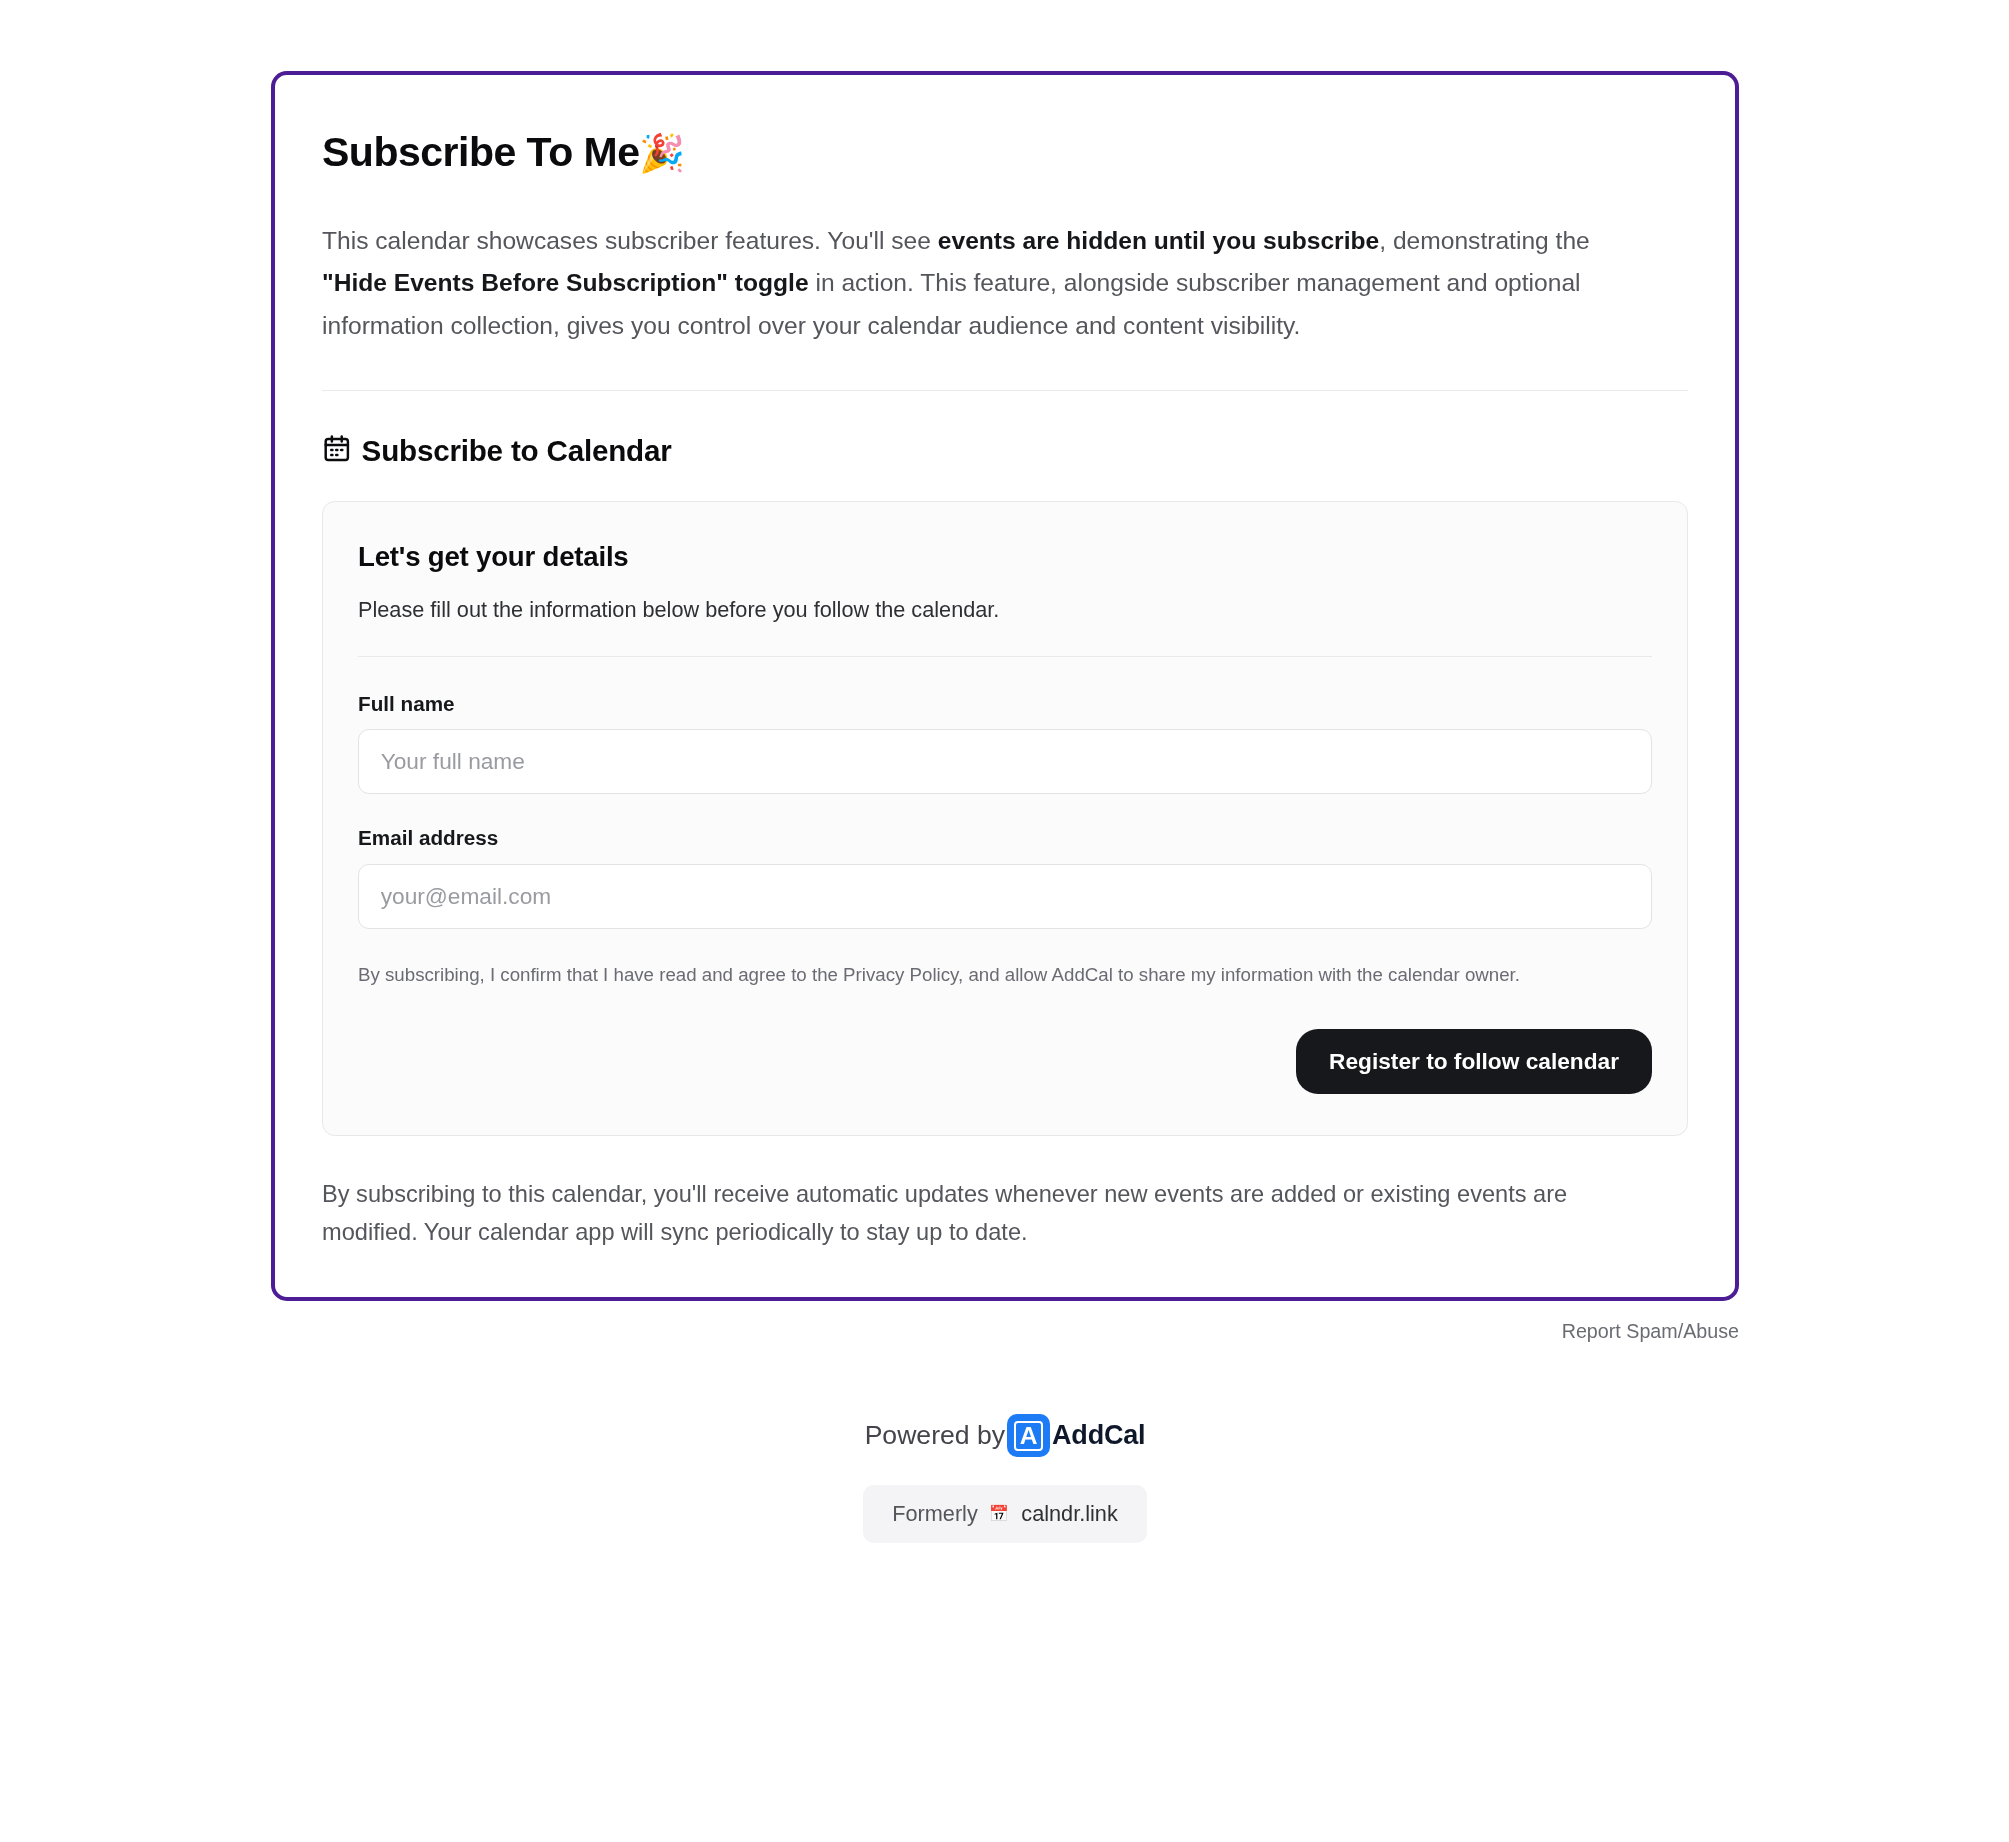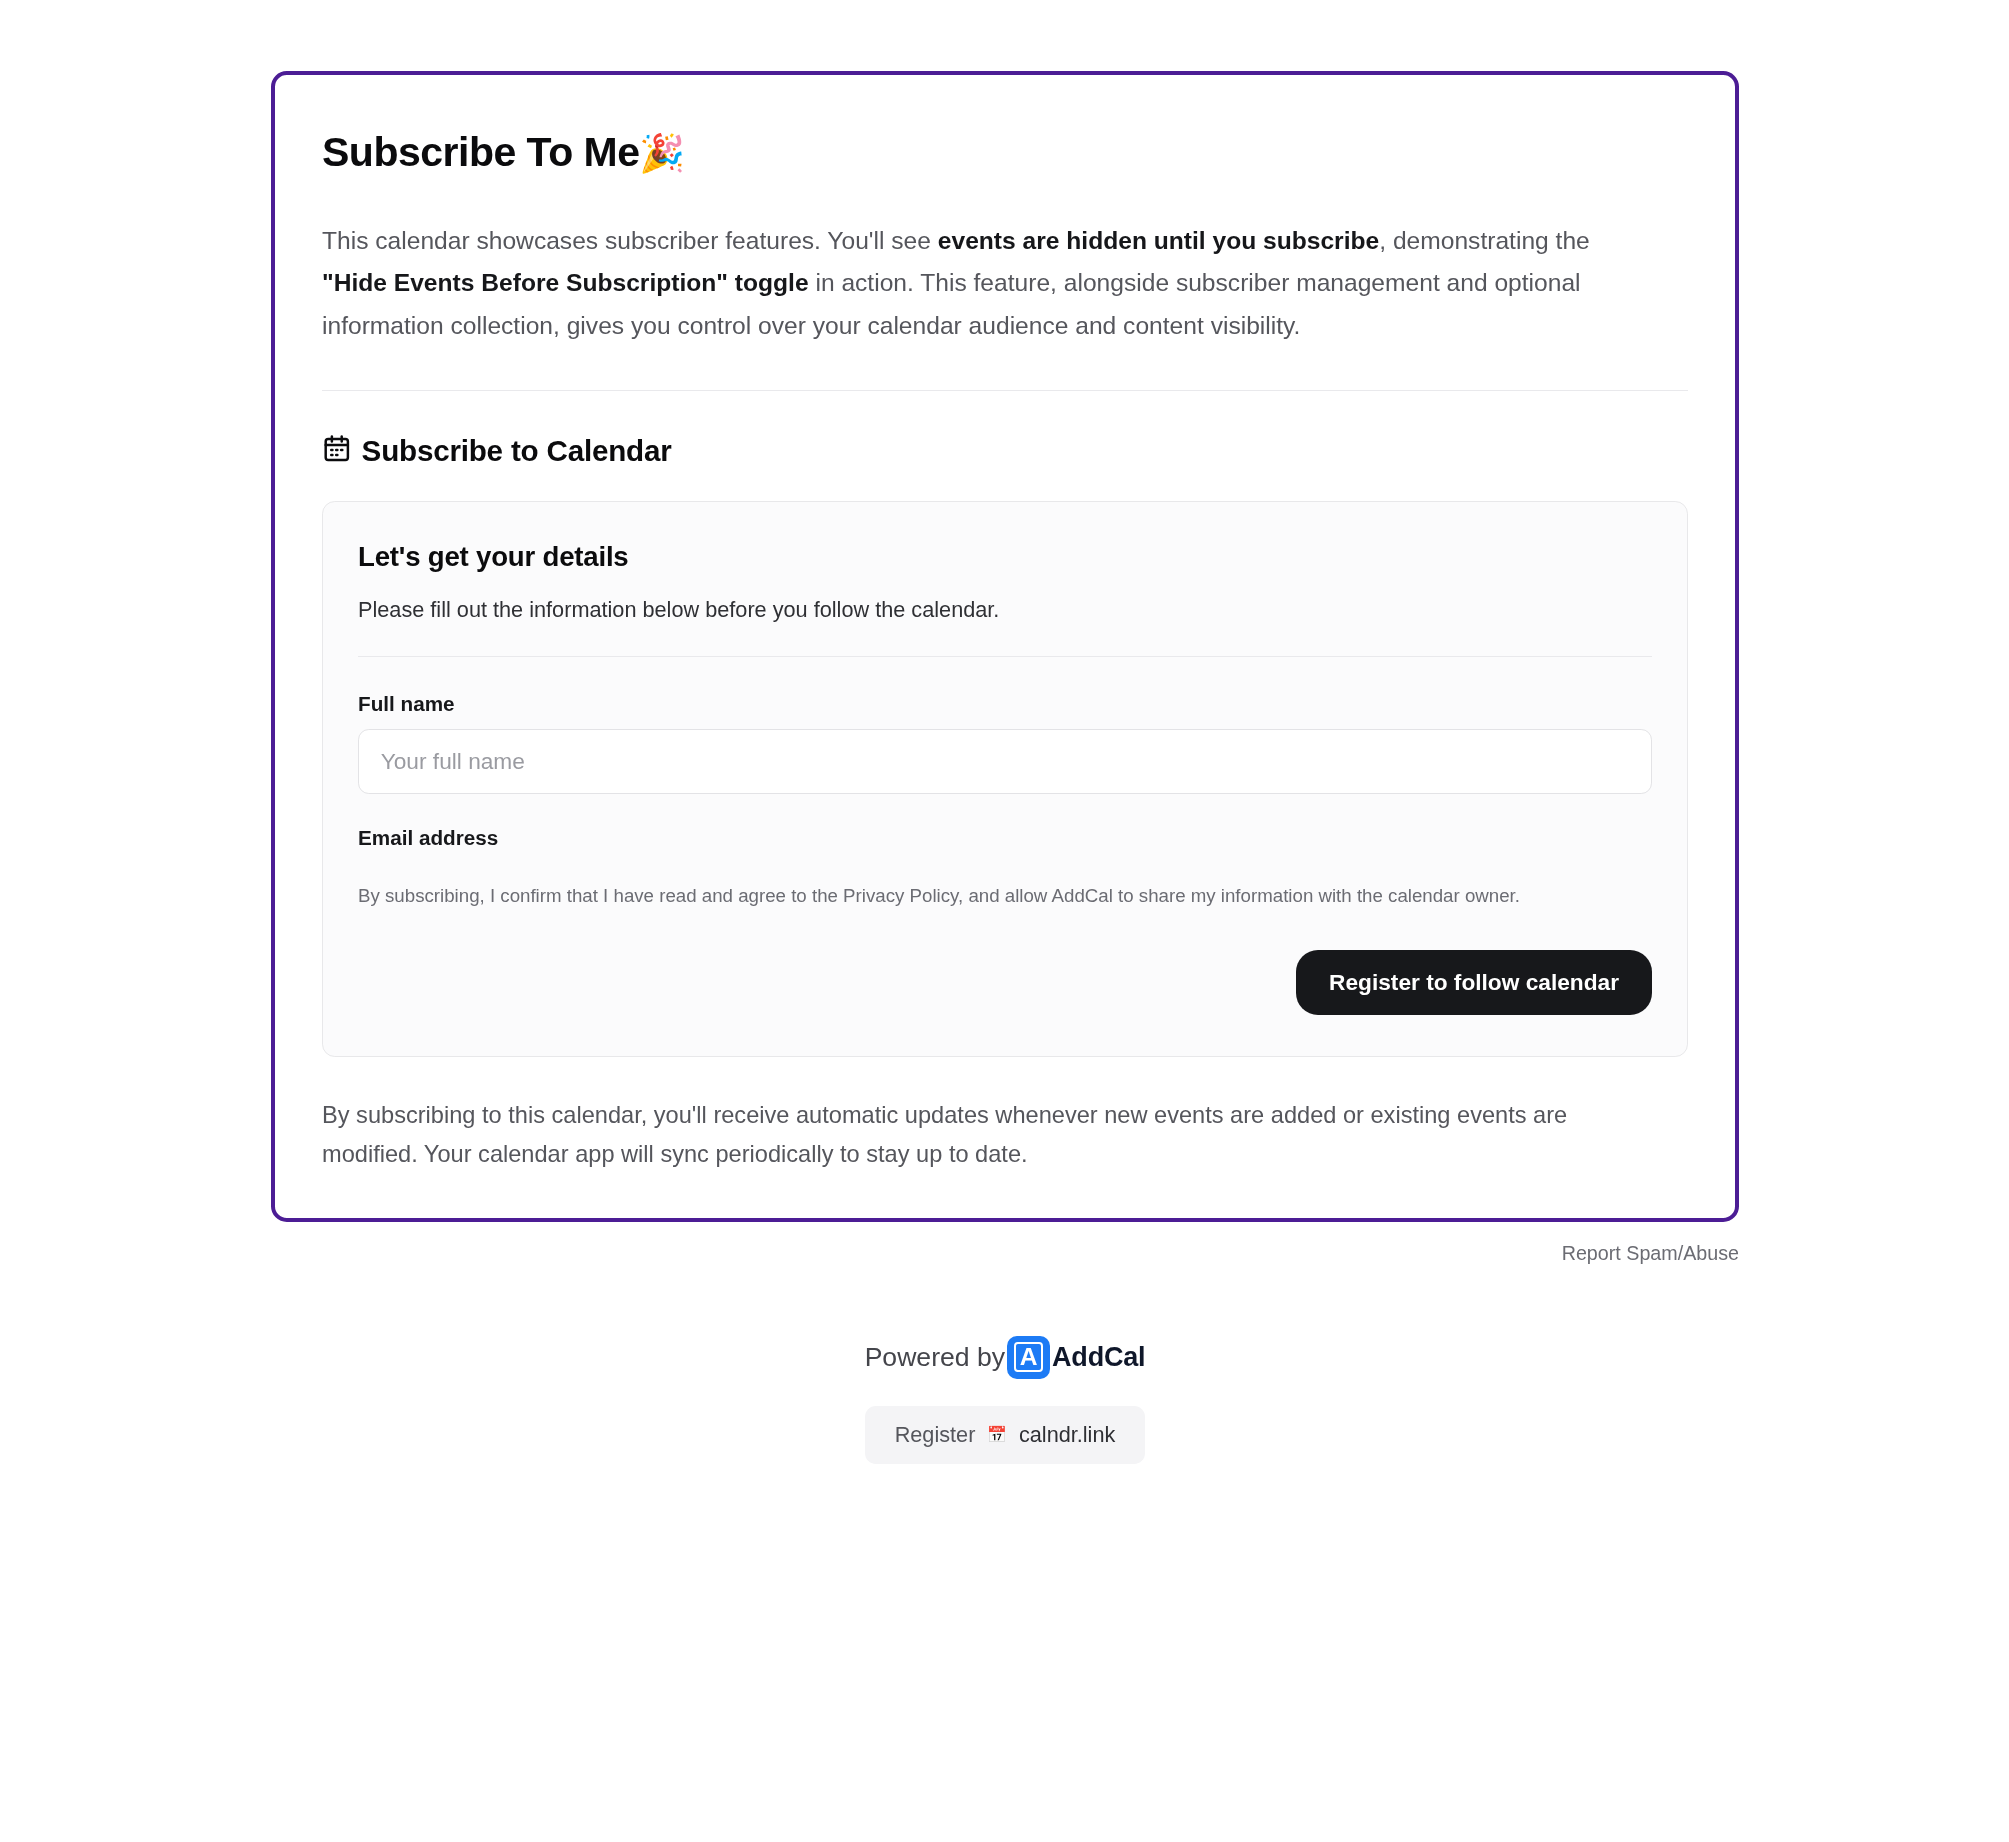--- a/index.html
+++ b/index.html
@@ -251,20 +251,21 @@
 
       <hr class="panel-divider">
 
       <div class="field">
         <label class="field-label">Full name</label>
         <input class="field-input" type="text" placeholder="Your full name" style="">
       </div>
 
       <div class="field">
         <label class="field-label">Email address</label>
+        <input class="field-input" type="email" placeholder="your@email.com" style="">
       </div>
 
       <p class="consent">By subscribing, I confirm that I have read and agree to the Privacy Policy, and allow AddCal to share my information with the calendar owner.</p>
 
       <div class="btn-row">
         <button class="primary-btn">Register to follow calendar</button>
       </div>
     </div>
 
     <p class="footnote">By subscribing to this calendar, you'll receive automatic updates whenever new events are added or existing events are modified. Your calendar app will sync periodically to stay up to date.</p>
@@ -277,19 +278,19 @@
 
   <div class="powered">
     <span class="powered-text">Powered by</span>
     <span class="brand-mark">
       <span class="glyph">A</span>
     </span>
     <span class="brand-name">AddCal</span>
   </div>
 
   <div class="formerly">
-    <span class="formerly-label">Register</span>
+    <span class="formerly-label">Formerly</span>
     <span>📅</span>
     <span class="formerly-name">calndr.link</span>
   </div>
 
 </div>
 
 
 </body></html>

